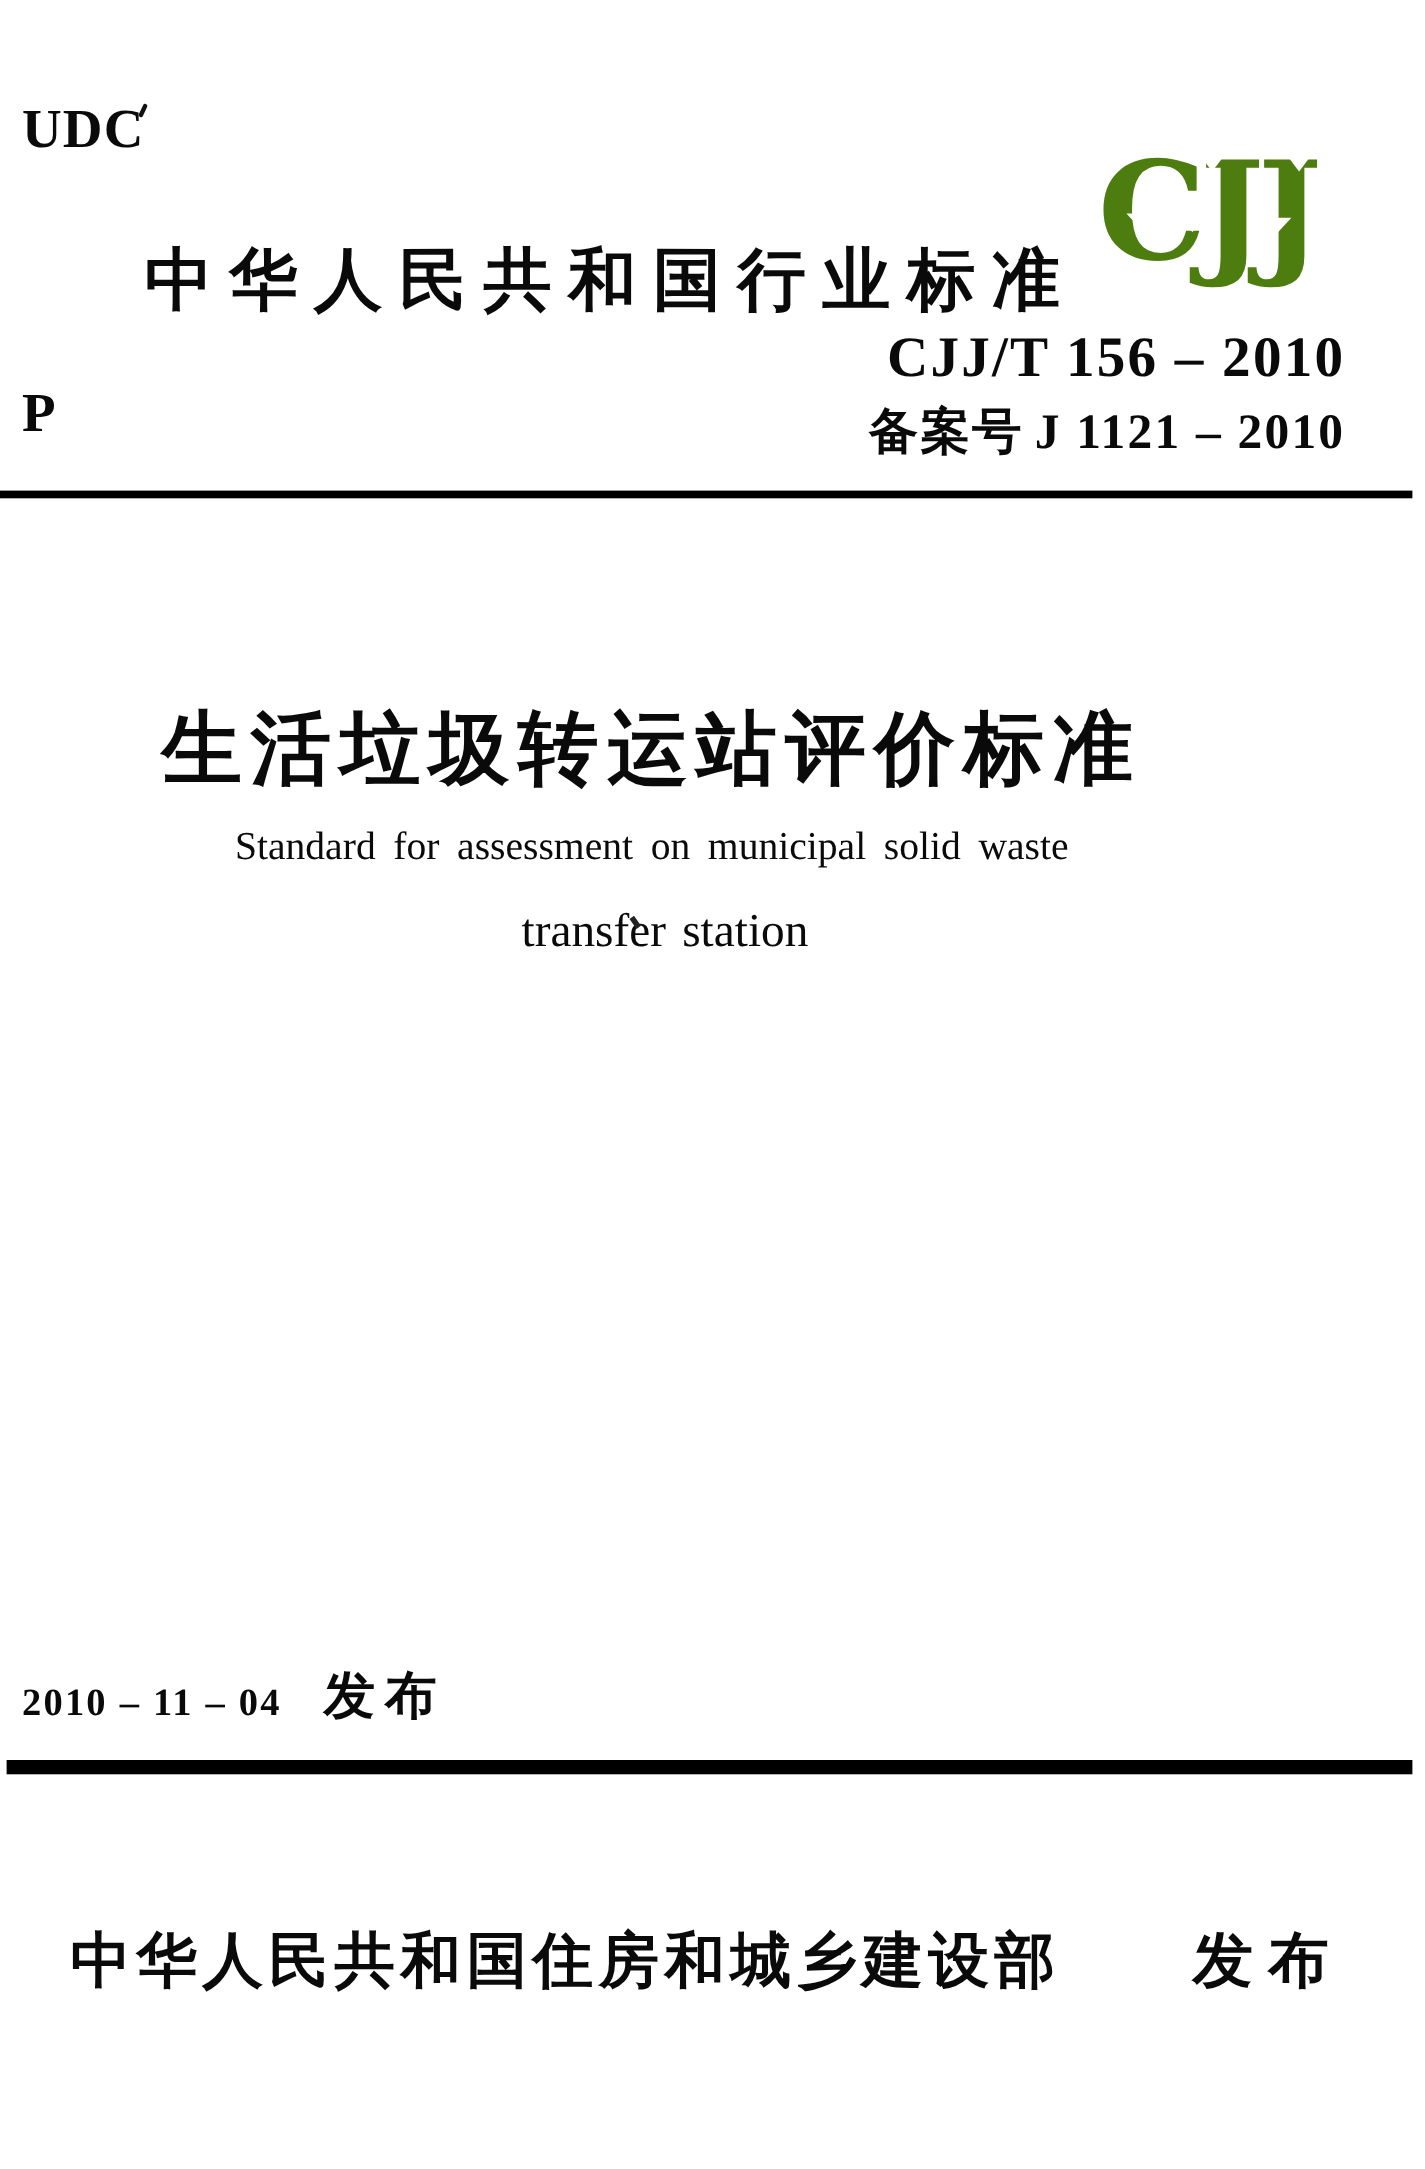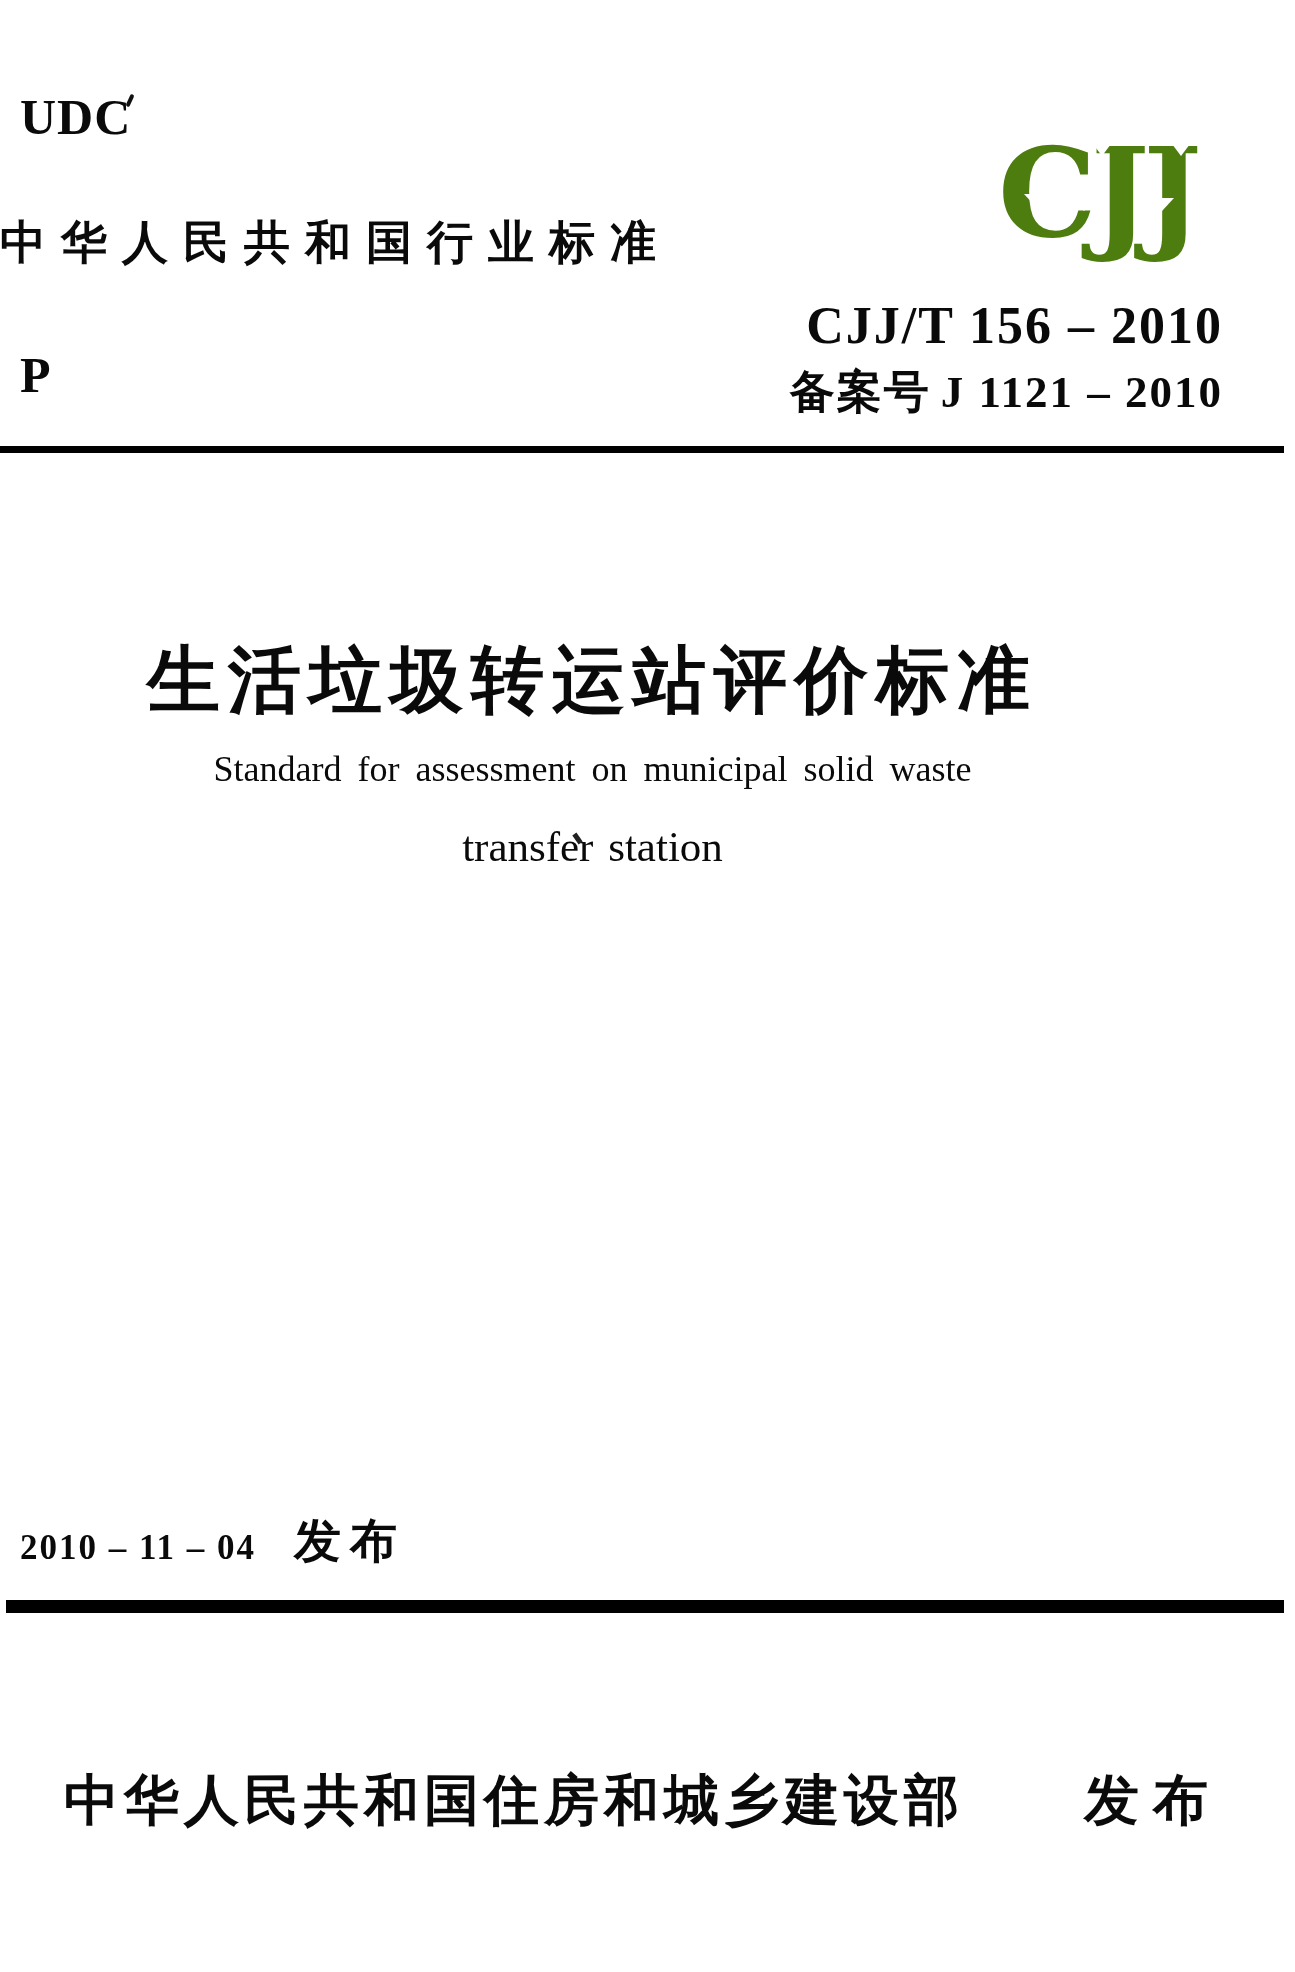--- a/index.html
+++ b/index.html
@@ -10,23 +10,23 @@
   }
   .abs{position:absolute;}
 
   
   .udc{left:20px;top:88px;font-family:"Liberation Serif",serif;
        font-weight:bold;font-size:50px;letter-spacing:1px;}
   .udc-tick{left:128px;top:94px;width:4px;height:13px;background:#111;
        transform:rotate(25deg);border-radius:2px;}
 
   
-  .header-cn{left:0;top:212px;width:1110px;
+  .header-cn{left:0;top:212px;width:1110px;text-align:center;
        font-family:"Liberation Sans",sans-serif;font-weight:bold;
-       font-size:46px;letter-spacing:15px;white-space:nowrap;}
+       font-size:62px;letter-spacing:15px;white-space:nowrap;}
 
   
   .logo{left:972px;top:128px;width:250px;height:140px;}
   .logo-text{position:absolute;left:0;top:0;width:100%;
        font-family:"DejaVu Serif","Liberation Serif",serif;
        font-weight:900;font-size:124px;line-height:130px;
        letter-spacing:-6px;color:#4d7c0f;text-align:center;}
   .bevel{position:absolute;width:0;height:0;
        border-left:12px solid transparent;border-right:12px solid transparent;
        border-top:16px solid #ffffff;}
@@ -48,41 +48,41 @@
 
   .rule1{left:0;top:446px;width:1284px;height:7px;background:#000;}
 
   
   .title-cn{left:0;top:632px;width:1185px;text-align:center;
        font-family:"Liberation Serif",serif;font-weight:bold;
        font-size:73px;letter-spacing:8px;white-space:nowrap;}
   .title-en1{left:0;top:748px;width:1185px;text-align:center;
        font-size:36px;word-spacing:7px;white-space:nowrap;}
   .title-en2{left:0;top:822px;width:1185px;text-align:center;
-       font-size:43px;word-spacing:4px;}
+       font-size:43px;word-spacing:4px;padding-left:12px;}
   .speck1{left:575px;top:833px;width:5px;height:11px;background:#222;
        transform:rotate(-35deg);}
 
   
   .dates{left:0;top:1510px;width:1295px;height:60px;}
   .date-group{position:absolute;white-space:nowrap;}
   .date-group.left{left:20px;}
   .date-group.right{right:70px;}
   .date-num{font-family:"Liberation Serif",serif;font-weight:bold;
        font-size:35px;letter-spacing:2px;}
   .date-cjk{font-family:"Liberation Sans",sans-serif;font-weight:bold;
        font-size:47px;letter-spacing:9px;margin-left:38px;vertical-align:2px;}
 
   .rule2{left:6px;top:1600px;width:1278px;height:13px;background:#000;}
 
   
   .publisher-row{left:64px;top:1746px;width:1158px;display:flex;
        justify-content:space-between;align-items:flex-end;
        font-family:"Liberation Sans",sans-serif;font-weight:bold;
-       white-space:nowrap;margin-top:18px;}
+       white-space:nowrap;}
   .publisher-name{font-size:55px;letter-spacing:5px;}
   .publisher-action{font-size:55px;letter-spacing:14px;}
 </style>
 </head>
 <body>
 
 <div class="abs udc">UDC</div>
 <div class="abs udc-tick"></div>
 
 <div class="abs header-cn">中华人民共和国行业标准</div>

